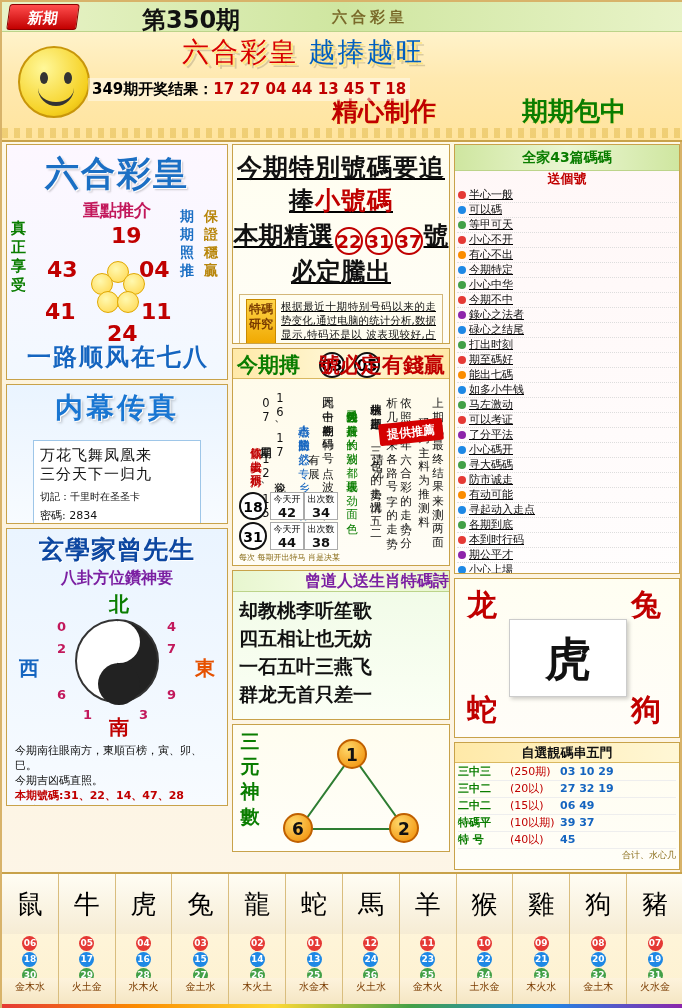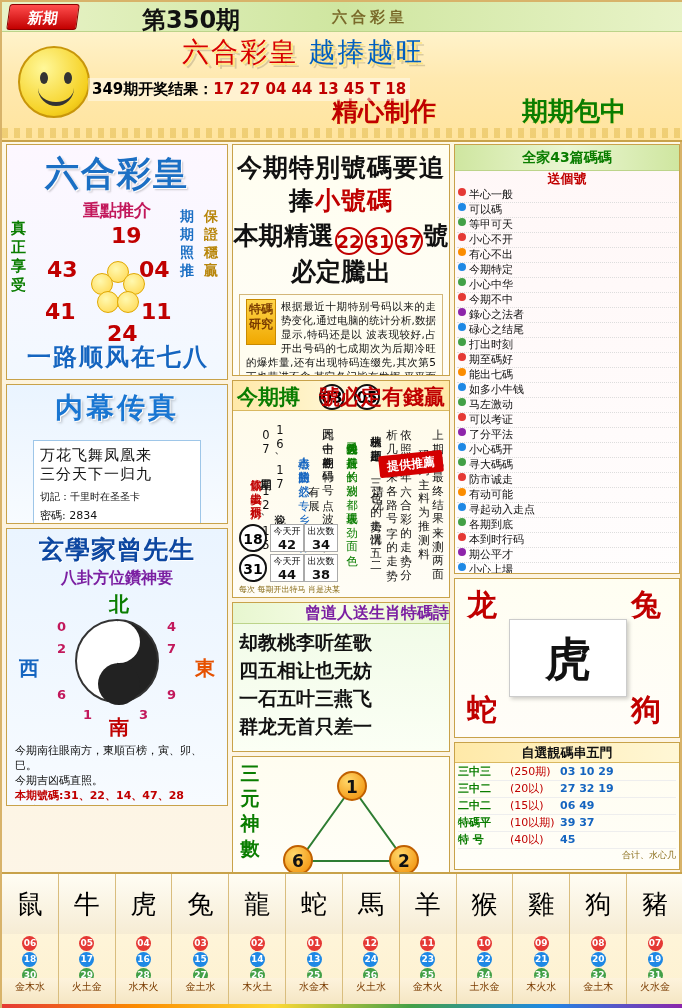--- a/index.html
+++ b/index.html
@@ -161,21 +161,21 @@
     background: linear-gradient(90deg,#fff 50%, #222 50%);
   }
   .taiji:before,.taiji:after{content:"";position:absolute;left:21px;width:42px;height:42px;border-radius:50%;}
   .taiji:before{top:0;background:#fff;}
   .taiji:after{top:42px;background:#222;}
   .bagua .dg { position:absolute; font-size:13px; font-weight:bold; color:#c2185b;}
   .xuan-foot { font-size:11px; line-height:15px; color:#111; padding:2px 8px;}
   .xuan-foot .red{color:#c00000;font-weight:bold;}
 
   
-  .p-tebie { height:232px; background:linear-gradient(180deg,#fffef0,#fffdf6); }
+  .p-tebie { height:200px; background:linear-gradient(180deg,#fffef0,#fffdf6);text-decoration:underline; }
   .tebie-l1 {
     text-align:center; font-size:25px; font-weight:bold; color:#111;
     margin-top:6px; letter-spacing:1px;
   }
   .tebie-l2 { text-align:center; font-size:25px; font-weight:bold; color:#111; margin-top:2px;}
   .circ-num {
     display:inline-block; width:28px;height:28px;line-height:26px;
     border:2px solid #c00000; border-radius:50%; color:#c00000;
     font-size:18px; text-align:center; margin:0 1px; vertical-align:-4px;
   }
@@ -265,22 +265,22 @@
 
   
   .p-tema { height:220px; background:linear-gradient(180deg,#fff7f7,#fffdfd);}
   .tema-head{
     height:26px; background:linear-gradient(90deg,#cfe6a0,#eaf6d2,#cfe6a0);
     border-bottom:1px solid #bcd48a; font-size:14px; font-weight:bold;
     color:#0a7d00; text-align:center; line-height:25px;
   }
   .tema-list{ padding:1px 2px; }
   .tema-row{
-    display:flex; align-items:flex-start; font-size:11px; line-height:14px;
-    border-bottom:1px dotted #ddd; padding:0 1px;
+    display:flex; align-items:center; font-size:11px; line-height:14px;
+    border-bottom:1px dotted #ddd; padding:0 1px;text-decoration:underline;
   }
   .dot{ width:8px;height:8px;border-radius:50%; margin-right:3px; flex:0 0 8px;}
   .tema-row .lbl{ flex:1; color:#111;}
   .animal-big{
     position:absolute; font-size:30px; font-weight:bold; color:#c00000;
     text-shadow:1px 1px 0 #fff;
   }
   .tiger-box{
     position:absolute; left:54px; top:40px; width:118px;height:78px;
     background:#fff; border:1px solid #ccc; box-shadow:2px 2px 4px rgba(0,0,0,.2);

